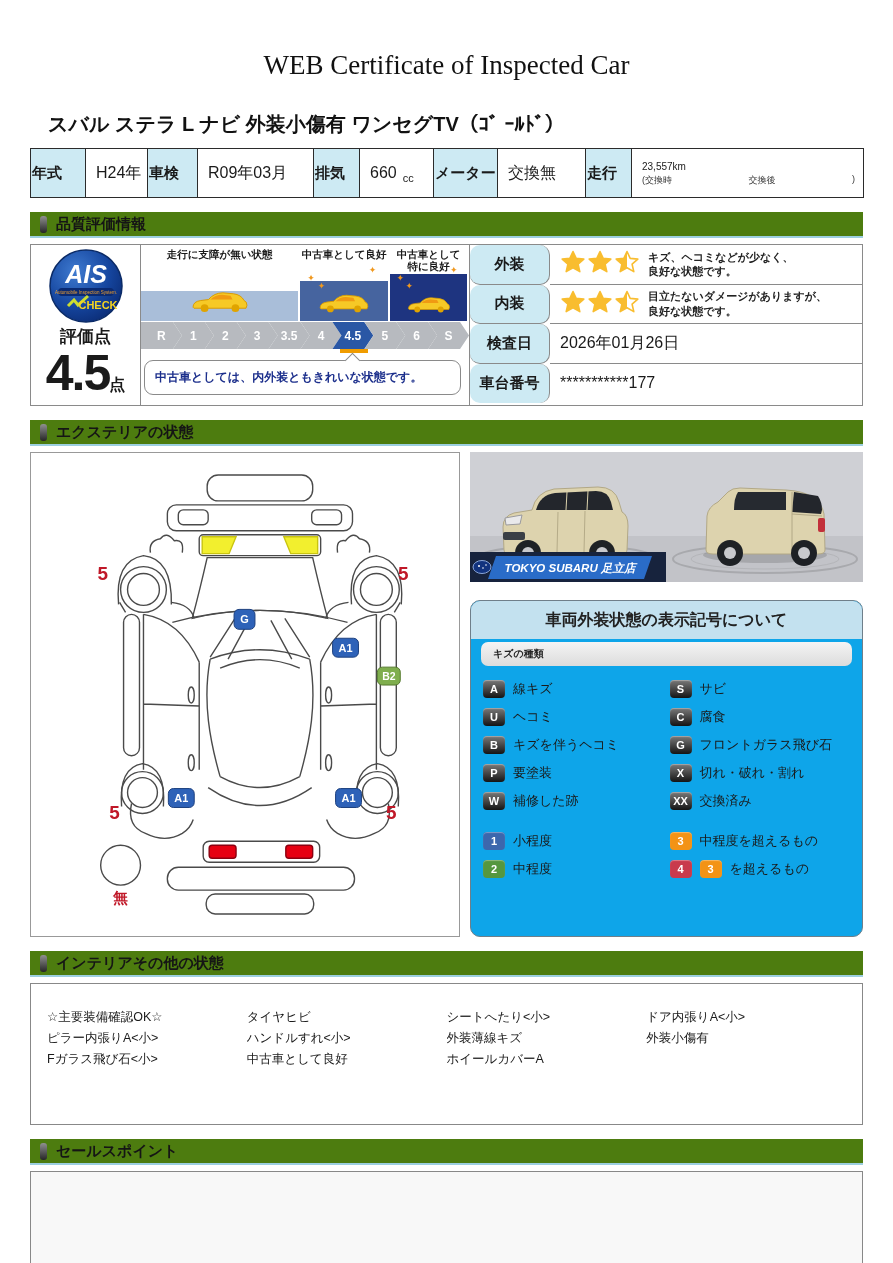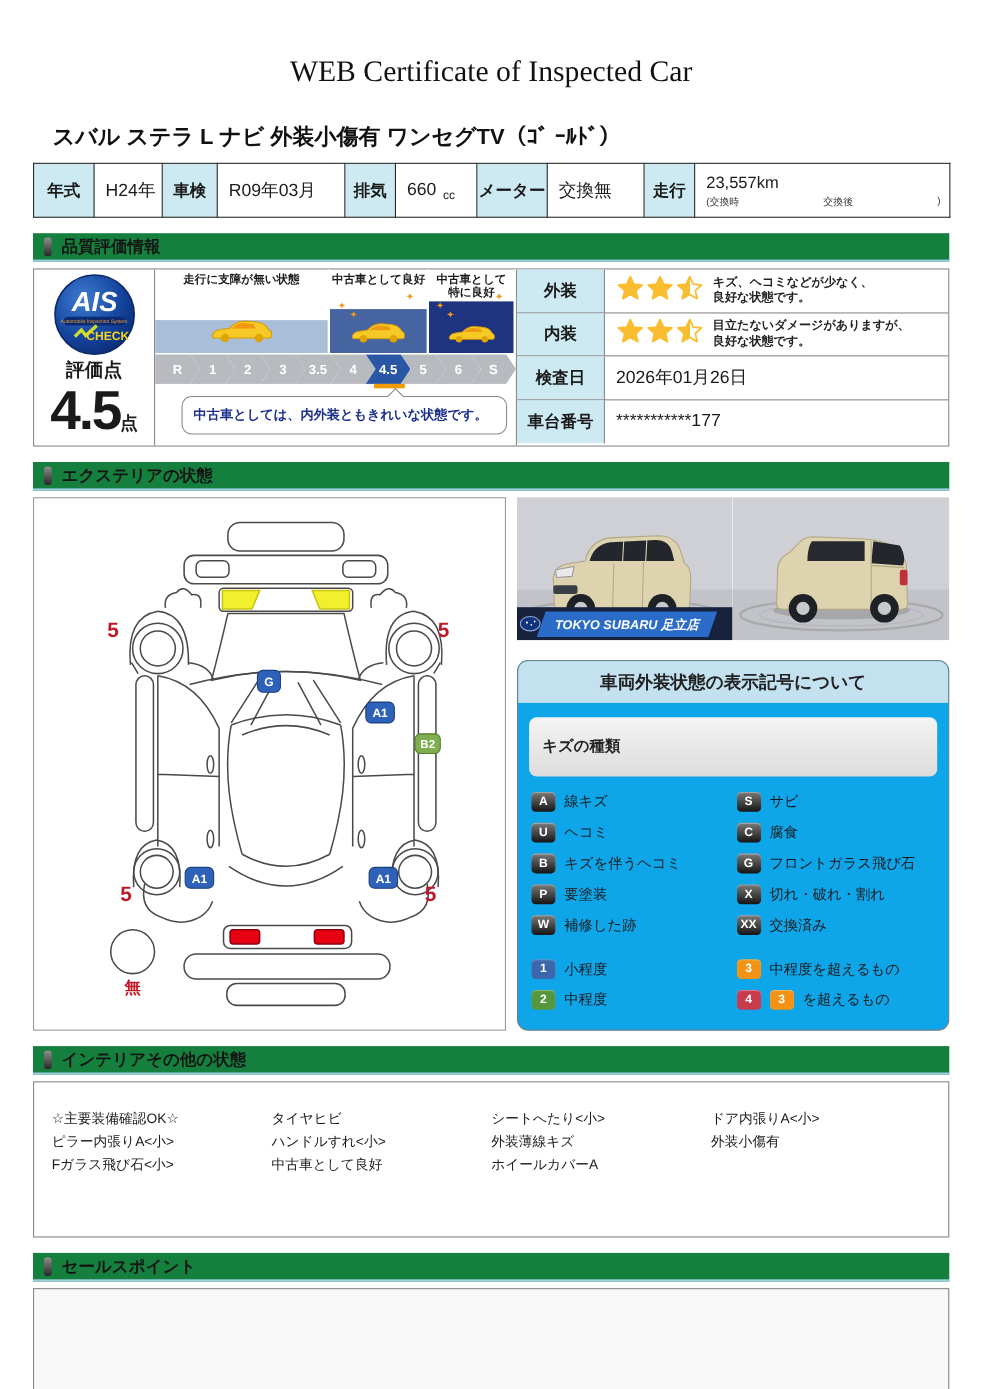--- a/index.html
+++ b/index.html
@@ -4,28 +4,28 @@
 <style>
   html,body{margin:0;padding:0;background:#fff;}
   body{width:893px;height:1263px;font-family:"Liberation Sans","DejaVu Sans",sans-serif;color:#1a1a1a;overflow:hidden;}
   .content{width:833px;margin:0 auto;}
   
   .main-title{font-family:"Liberation Serif","DejaVu Serif",serif;font-weight:500;font-size:27px;text-align:center;margin:50px 0 0 0;color:#111;}
   .car-name{font-size:20px;font-weight:600;margin:30px 0 10px 18px;color:#111;}
   
   table.spec{border-collapse:collapse;width:833px;table-layout:fixed;}
   table.spec td{border:1px solid #2b2b2b;height:46px;vertical-align:middle;}
-  td.sp-label{background:#cdeaf3;font-weight:bold;font-size:15px;text-align:center;}
+  td.sp-label{background:#cdeaf3;font-weight:bold;font-size:15px;text-align:left;}
   td.sp-value{font-size:16px;padding-left:10px;background:#fff;}
   .haiki-unit{font-size:11px;margin-left:6px;position:relative;top:4px;}
   .soko-cell{padding:2px 8px 0 14px;}
-  .soko-km{font-size:15px;}
+  .soko-km{font-size:10px;}
   .soko-notes{display:flex;justify-content:space-between;font-size:9px;color:#333;margin-top:2px;}
   
-  .sec-header{margin-top:14px;height:24px;background:#15803d;border-bottom:2px solid #9ccfe0;display:flex;align-items:center;}
+  .sec-header{margin-top:14px;height:24px;background:#4d7c0f;border-bottom:2px solid #9ccfe0;display:flex;align-items:center;}
   .sec-bar{width:7px;height:17px;border-radius:3px;background:linear-gradient(180deg,#909090,#252525);margin:0 9px 0 10px;}
   .sec-txt{font-weight:bold;font-size:15px;color:#151515;}
   
   .quality-box{display:flex;border:1px solid #8a8a8a;margin-top:6px;height:160px;background:#fff;}
   .q-left{width:110px;border-right:1px solid #8a8a8a;display:flex;flex-direction:column;align-items:center;padding-top:3px;box-sizing:border-box;}
   .score-label{font-size:17px;font-weight:bold;margin-top:1px;}
   .score-row{line-height:1;margin-top:0px;white-space:nowrap;}
   .score-num{font-size:50px;font-weight:bold;letter-spacing:-2px;}
   .score-unit{font-size:16px;font-weight:bold;}
   .q-mid{width:329px;border-right:1px solid #8a8a8a;position:relative;box-sizing:border-box;}
@@ -34,35 +34,35 @@
   .zone-label{position:relative;z-index:2;font-size:10.5px;font-weight:bold;text-align:center;padding-top:3px;line-height:1.15;}
   .zone-band{position:absolute;left:0;right:0;bottom:0;}
   .zone-car{position:absolute;bottom:3px;left:50%;transform:translateX(-50%);z-index:3;}
   .sparkle{position:absolute;color:#f0981e;font-size:9px;z-index:4;}
   .steps{display:flex;height:27px;margin-top:1px;}
   .step{flex:1;margin-left:-9px;background:#b7babf;color:#fff;font-weight:bold;font-size:12px;display:flex;align-items:center;justify-content:center;clip-path:polygon(0 0,calc(100% - 9px) 0,100% 50%,calc(100% - 9px) 100%,0 100%,9px 50%);}
   .step.first{margin-left:0;clip-path:polygon(0 0,calc(100% - 9px) 0,100% 50%,calc(100% - 9px) 100%,0 100%);}
   .step.active{background:#2a57a5;}
   .step-underbar{position:relative;height:4px;}
   .underbar{position:absolute;height:4px;background:#f09c00;top:0;}
-  .comment{position:relative;margin:7px 8px 0 24px;border:1.5px solid #8a8a8a;border-radius:9px;background:#fff;padding:8px 10px;font-size:12px;font-weight:bold;color:#1c2f8c;}
+  .comment{position:relative;margin:7px 8px 0 3px;border:1.5px solid #8a8a8a;border-radius:9px;background:#fff;padding:8px 10px;font-size:12px;font-weight:bold;color:#1c2f8c;}
   .caret{position:absolute;top:-6.5px;left:64%;width:10px;height:10px;background:#fff;border-left:1.5px solid #8a8a8a;border-top:1.5px solid #8a8a8a;transform:rotate(45deg);}
   .q-right{flex:1;display:grid;grid-template-columns:80px 1fr;grid-auto-rows:39.5px;}
-  .qr-label{background:#cdeaf3;font-weight:bold;font-size:15px;display:flex;align-items:center;justify-content:center;border-bottom:1px solid #8a8a8a;border-right:1px solid #8a8a8a;}
+  .qr-label{background:#cdeaf3;font-weight:bold;font-size:15px;display:flex;align-items:center;justify-content:center;border-bottom:1px solid #8a8a8a;border-right:1px solid #8a8a8a;border-radius:10px;}
   .qr-value{display:flex;align-items:center;gap:8px;padding-left:10px;border-bottom:1px solid #8a8a8a;font-size:16px;}
   .qr-last{border-bottom:none;}
   .rating-text{font-size:11px;line-height:1.3;font-weight:600;color:#222;}
   
   .ext-wrap{display:flex;gap:10px;margin-top:6px;}
   .diagram-box{width:430px;height:485px;border:1px solid #999;box-sizing:border-box;background:#fff;}
   .right-col{width:393px;}
   .photos{display:flex;height:130px;}
   .legend{margin-top:18px;background:#0ea5e9;border:1px solid #6f7f8a;border-radius:10px;height:337px;overflow:hidden;box-sizing:border-box;}
   .legend-title{background:#c3e1ef;text-align:center;font-weight:bold;font-size:16px;padding:9px 0 8px 0;color:#222;}
-  .lg-sub{margin:13px 10px 2px 10px;background:linear-gradient(180deg,#f4f4f4,#dcdcdc);border-radius:7px;font-weight:bold;font-size:14px;padding:18px 12px;color:#222;}
+  .lg-sub{margin:3px 10px 2px 10px;background:linear-gradient(180deg,#f4f4f4,#dcdcdc);border-radius:7px;font-weight:bold;font-size:10px;padding:5px 12px;color:#222;}
   .lg-cols{display:flex;padding:2px 12px 0 12px;gap:6px;}
   .lg-col{flex:1;}
   .lg-item{display:flex;align-items:center;gap:8px;margin:10px 0;font-size:13px;}
   .badge{min-width:16px;height:18px;border-radius:4px;color:#fff;font-weight:bold;font-size:11px;display:inline-flex;align-items:center;justify-content:center;padding:0 3px;background:linear-gradient(180deg,#7a7a7a,#141414);box-shadow:inset 0 1px 1px rgba(255,255,255,.35);}
   
   .interior-box{border:1px solid #888;margin-top:6px;height:90px;padding:25px 16px;box-sizing:content-box;display:grid;grid-template-columns:repeat(4,1fr);grid-auto-rows:21px;font-size:12.5px;align-content:start;}
   .int-item{white-space:nowrap;overflow:hidden;}
   
   .sales-box{border:1px solid #888;background:#f8f8f8;margin-top:6px;height:92px;}
 </style>

